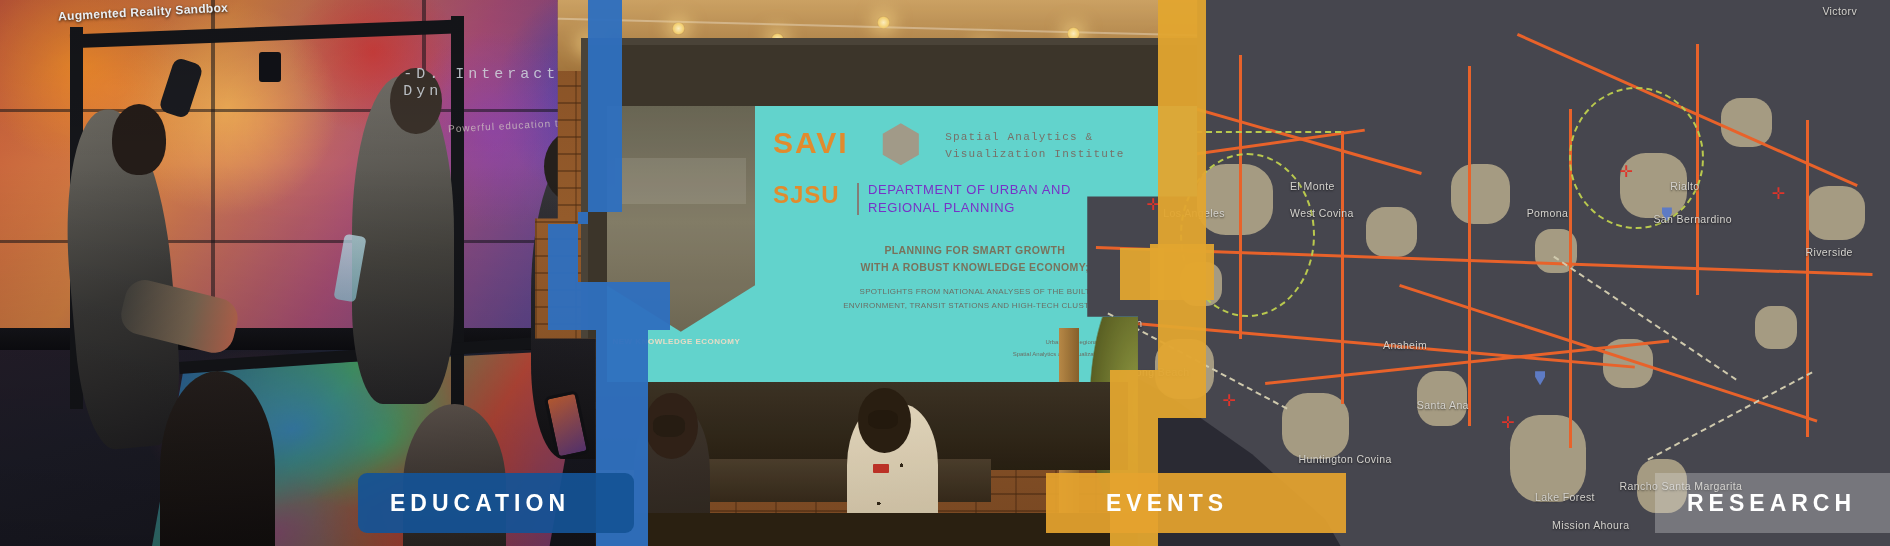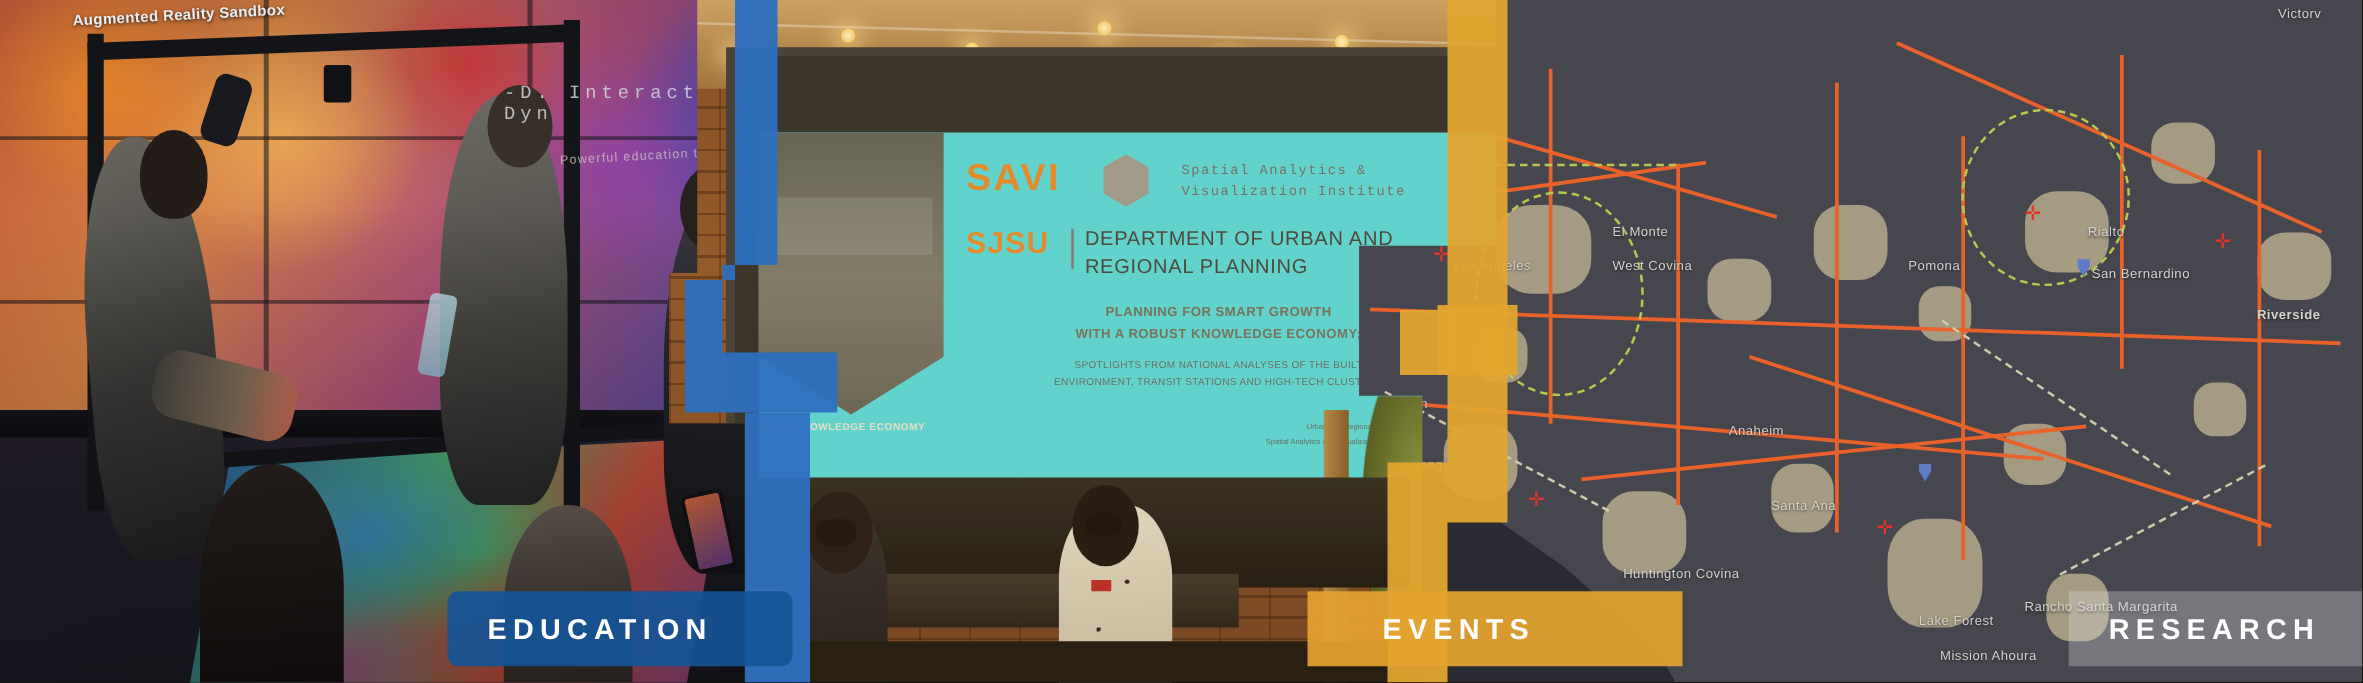--- a/index.html
+++ b/index.html
@@ -139,21 +139,21 @@
   .ph-ev .nke { position:absolute; left:1%; top:80%; font-size:8px; color:#e8e4d8;
     letter-spacing:.5px; font-weight:bold; }
   .ph-ev .savi { position:absolute; left:28%; top:7%; font-size:30px; font-weight:bold;
     color:#e38b2e; letter-spacing:2px; font-family:"Liberation Sans", sans-serif; }
   .ph-ev .sjsu { position:absolute; left:28%; top:26%; font-size:24px; font-weight:bold;
     color:#e38b2e; letter-spacing:1px; }
   .ph-ev .hexlogo { position:absolute; left:46%; top:6%; width:42px; height:42px;
     background:#9b9b93; clip-path:polygon(50% 0,93% 25%,93% 75%,50% 100%,7% 75%,7% 25%); }
   .ph-ev .inst { position:absolute; left:57%; top:8%; font-size:11px; color:#6d6d70;
     letter-spacing:1.2px; line-height:1.55; font-family:"Liberation Mono", monospace; }
-  .ph-ev .dept { position:absolute; left:44%; top:26%; font-size:16px; color:#404040;
+  .ph-ev .dept { position:absolute; left:44%; top:26%; font-size:13px; color:#6d28d9;
     letter-spacing:.6px; line-height:1.35; }
   .ph-ev .dept::before { content:""; position:absolute; left:-11px; top:2px;
     width:2px; height:32px; background:#7b7b80; }
   .ph-ev .ttl { position:absolute; left:31%; top:47%; width:62%; text-align:center;
     font-size:10.5px; font-weight:bold; color:#6f6f62; letter-spacing:.4px; line-height:1.6; }
   .ph-ev .sub { position:absolute; left:30%; top:62%; width:64%; text-align:center;
     font-size:8px; color:#5f6a6c; letter-spacing:.3px; line-height:1.7; }
   .ph-ev .byl { position:absolute; left:44%; top:76%; width:52%; text-align:right;
     font-size:6px; color:#5f6a6c; line-height:1.9; }
   .ph-ev .uni { position:absolute; left:44%; top:90%; width:52%; text-align:right;
@@ -370,22 +370,22 @@
       <div class="pin" style="left:58%; top:68%;"></div>
       <div class="pin" style="left:73%; top:38%;"></div>
 
       <div class="lbl" style="left:92%; top:1%;">Victorv</div>
       <div class="lbl" style="left:9%;  top:7%;">Santa Clarita</div>
       <div class="lbl" style="left:14%; top:38%;">Los Angeles</div>
       <div class="lbl" style="left:29%; top:38%;">West Covina</div>
       <div class="lbl" style="left:29%; top:33%;">El Monte</div>
       <div class="lbl" style="left:57%; top:38%;">Pomona</div>
       <div class="lbl" style="left:74%; top:33%;">Rialto</div>
-      <div class="lbl" style="left:72%; top:39%;margin-left:20px;">San Bernardino</div>
-      <div class="lbl" style="left:90%; top:45%;font-weight:bold;">Riverside</div>
+      <div class="lbl" style="left:72%; top:39%;">San Bernardino</div>
+      <div class="lbl" style="left:90%; top:45%;">Riverside</div>
       <div class="lbl" style="left:2%;  top:58%;">Redondo Beach</div>
       <div class="lbl" style="left:10%; top:67%;">Long Beach</div>
       <div class="lbl" style="left:40%; top:62%;">Anaheim</div>
       <div class="lbl" style="left:44%; top:73%;">Santa Ana</div>
       <div class="lbl" style="left:30%; top:83%;">Huntington Covina</div>
       <div class="lbl" style="left:58%; top:90%;">Lake Forest</div>
       <div class="lbl" style="left:60%; top:95%;">Mission Ahoura</div>
       <div class="lbl" style="left:68%; top:88%;text-align:center;">Rancho Santa Margarita</div>
     </div>
   </div>

